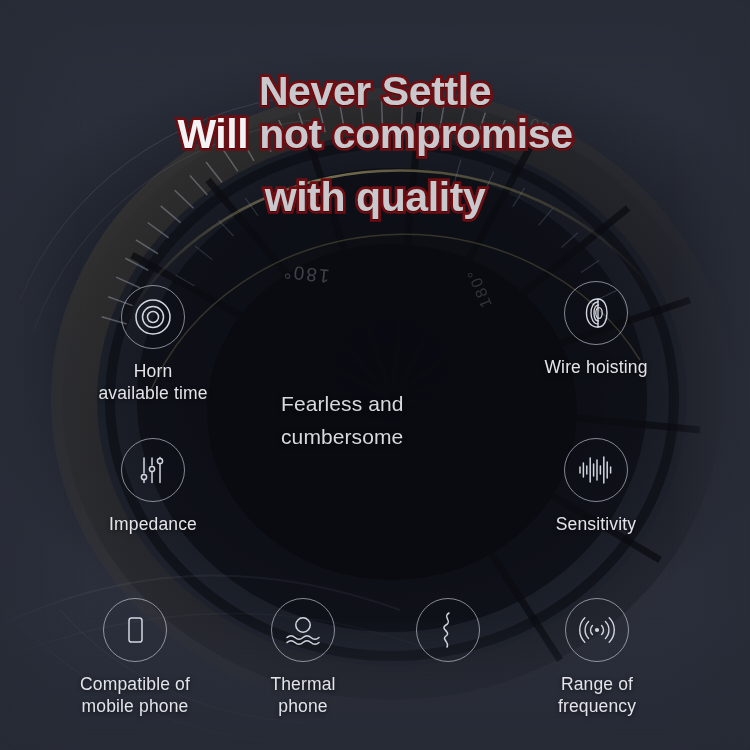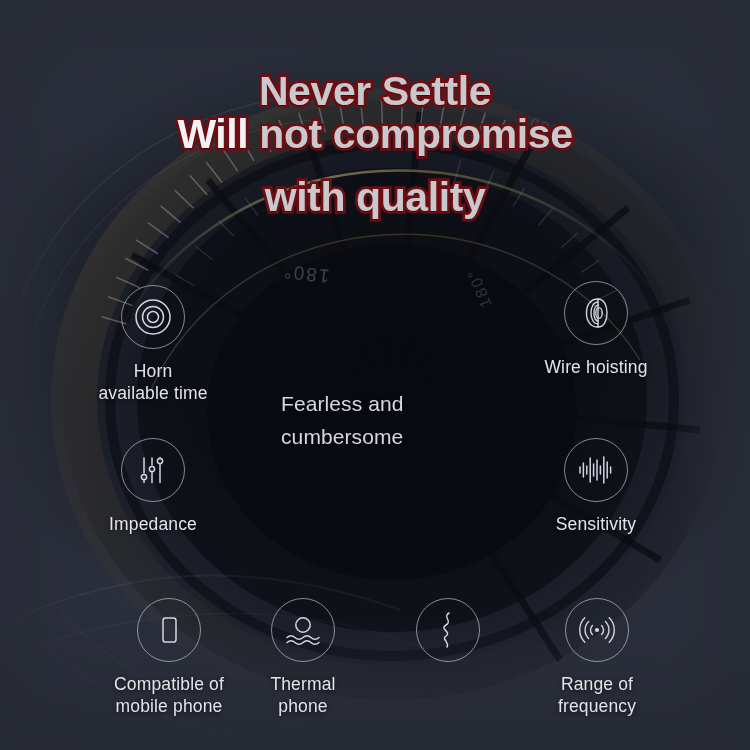--- a/index.html
+++ b/index.html
@@ -80,21 +80,21 @@
     white-space:pre-line;
     text-shadow:0 1px 4px rgba(0,0,0,.65);
   }
 
   
   #f-horn   {left:43px;  top:285px; width:220px;}
   #f-wire   {left:490px; top:281px; width:212px;}
   #f-imped  {left:63px;  top:438px; width:180px;}
   #f-sens   {left:508px; top:438px; width:176px;}
 
-  #f-phone  {left:74px;  top:598px; width:190px;}
+  #f-phone  {left:40px;  top:598px; width:190px;}
   #f-therm  {left:228px; top:598px; width:150px;}
   #f-vib    {left:375px; top:598px; width:146px;}
   #f-freq   {left:523px; top:598px; width:148px;}
 </style>
 </head>
 <body>
 
 <div id="stage">
 
   <div class="bg-layer">

